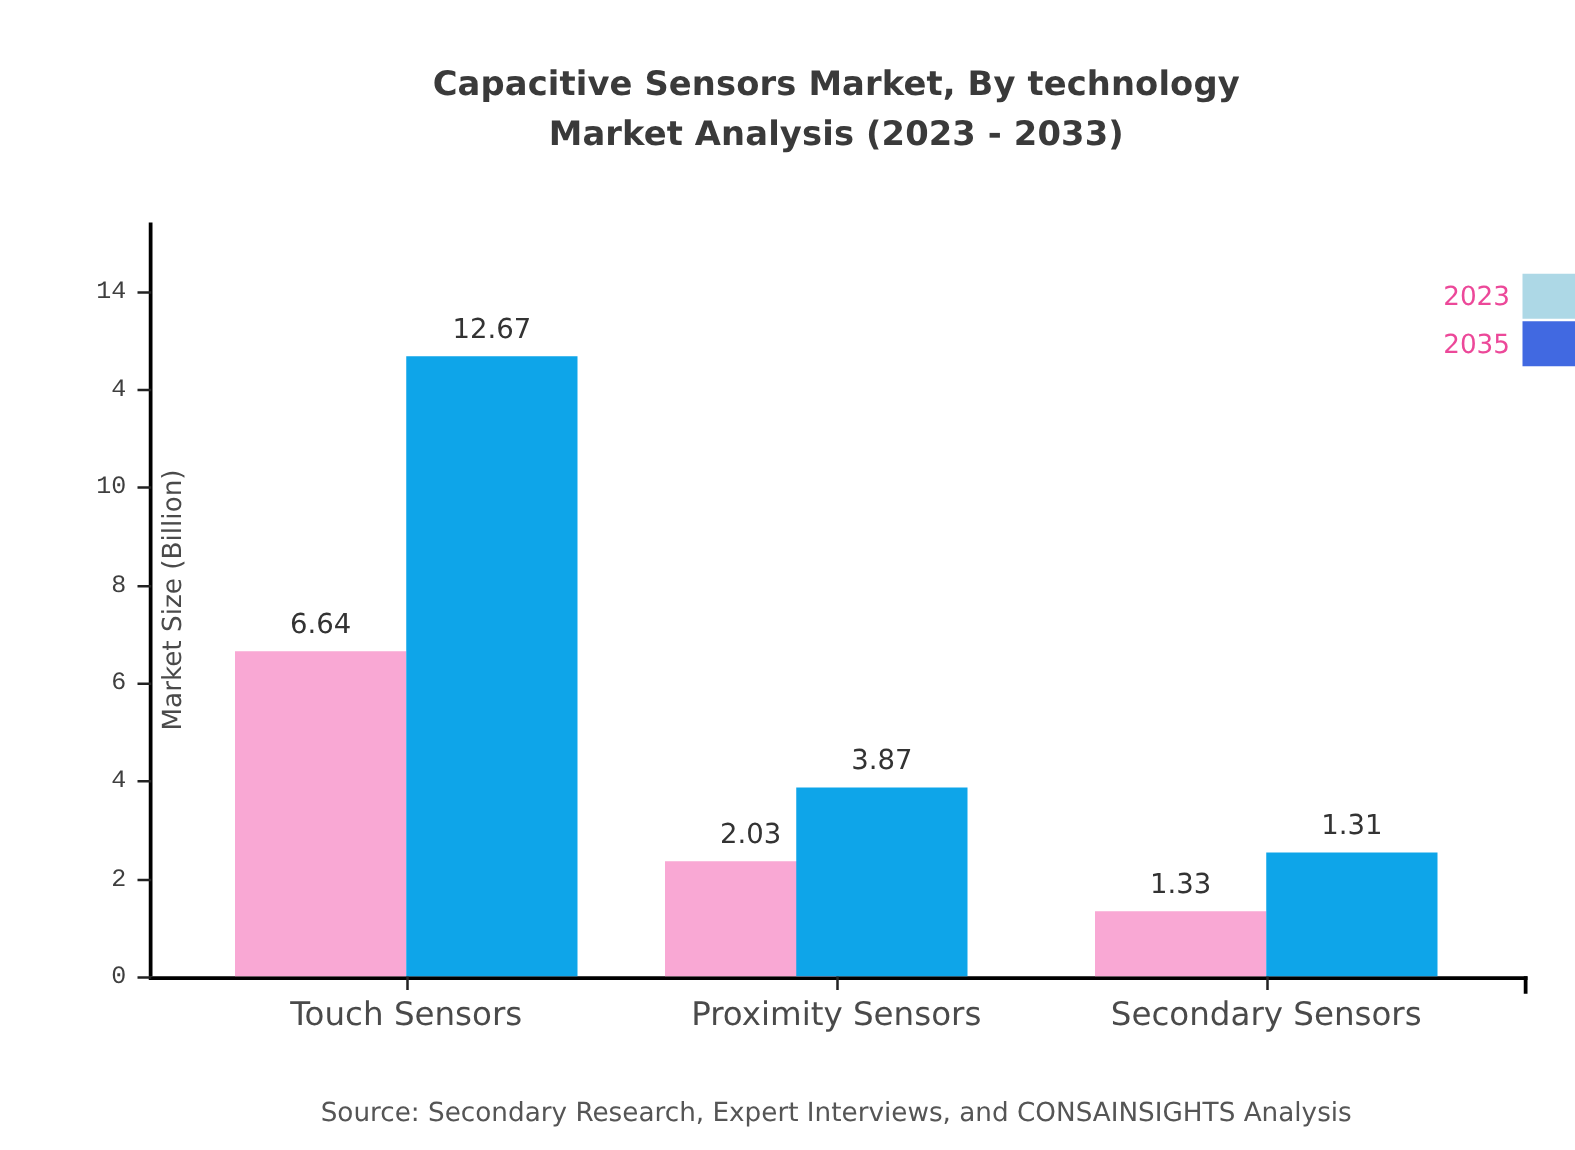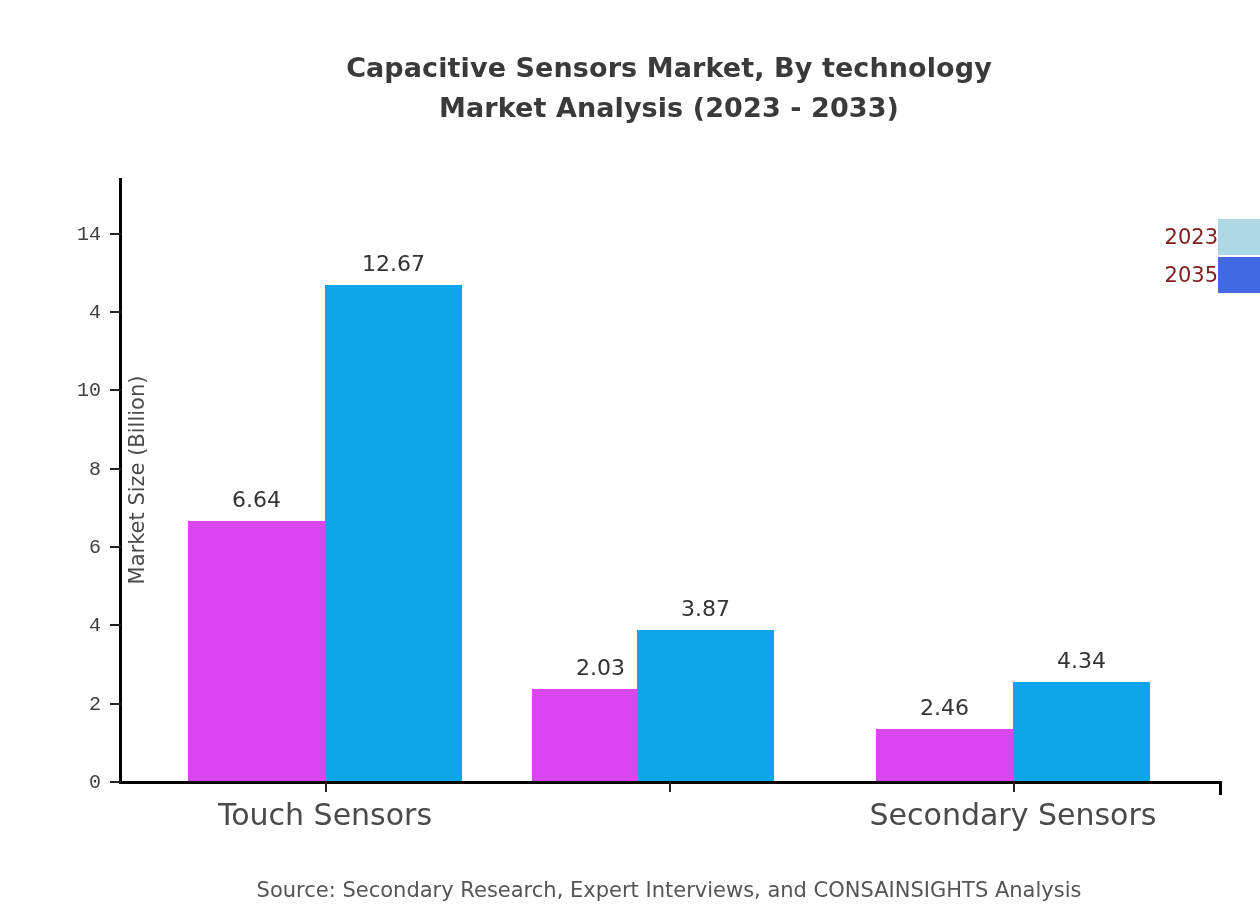--- a/index.html
+++ b/index.html
@@ -109,39 +109,39 @@
     font-size: 21px;
     color: #4a4a4a;
     white-space: nowrap;
   }
 
   
   .bar {
     position: absolute;
     bottom: 0;
   }
-  .bar.light { background: #d946ef; text-align: right; }
+  .bar.light { background: #f9a8d4; text-align: right; }
   .bar.dark  { background: #0ea5e9; }
 
   .bar-value {
     position: absolute;
     bottom: 100%;
     left: 50%;
     transform: translateX(-50%);
     margin-bottom: 9px;
     font-size: 22px;
     color: #333333;
     white-space: nowrap;
   }
 
   .xcat-label {
     position: absolute;
     top: 619px;
     transform: translateX(-50%);
-    font-size: 30px;
+    font-size: 26px;
     color: #4a4a4a;
     white-space: nowrap;
   }
 
   
   .legend {
     position: absolute;
     left: 1120px;
     top: 218px;
     width: 160px;
@@ -150,21 +150,22 @@
     position: relative;
     height: 38px;
     display: flex;
     align-items: center;
     justify-content: flex-start;
   }
   .legend-label {
     width: 98px;
     text-align: right;
     font-size: 21px;
-    color: #7f1d1d;
+    color: #ec4899;
+    padding-right: 10px;
     box-sizing: border-box;
   }
   .legend-swatch {
     width: 54px;
     height: 36px;
     flex: 0 0 54px;
   }
   .legend-swatch.light { background: #ADD8E6; }
   .legend-swatch.dark  { background: #4169E1; }
 
@@ -234,27 +235,28 @@
     </div>
 
     <div class="bar light" style="left:411px; width:137px; height:92px">
       <span class="bar-value">2.03</span>
     </div>
     <div class="bar dark" style="left:516px; width:137px; height:151.5px">
       <span class="bar-value">3.87</span>
     </div>
 
     <div class="bar light" style="left:755px; width:137px; height:52.1px">
-      <span class="bar-value">2.46</span>
+      <span class="bar-value">1.33</span>
     </div>
     <div class="bar dark" style="left:892px; width:137px; height:99.4px">
-      <span class="bar-value">4.34</span>
+      <span class="bar-value">1.31</span>
     </div>
 
     <div class="xcat-label" style="left:204px">Touch Sensors</div>
+    <div class="xcat-label" style="left:548px">Proximity Sensors</div>
     <div class="xcat-label" style="left:892px">Secondary Sensors</div>
 
   </div>
 
   <div class="legend">
     <div class="legend-row">
       <span class="legend-label">2023</span>
       <span class="legend-swatch light"></span>
     </div>
     <div class="legend-row">

